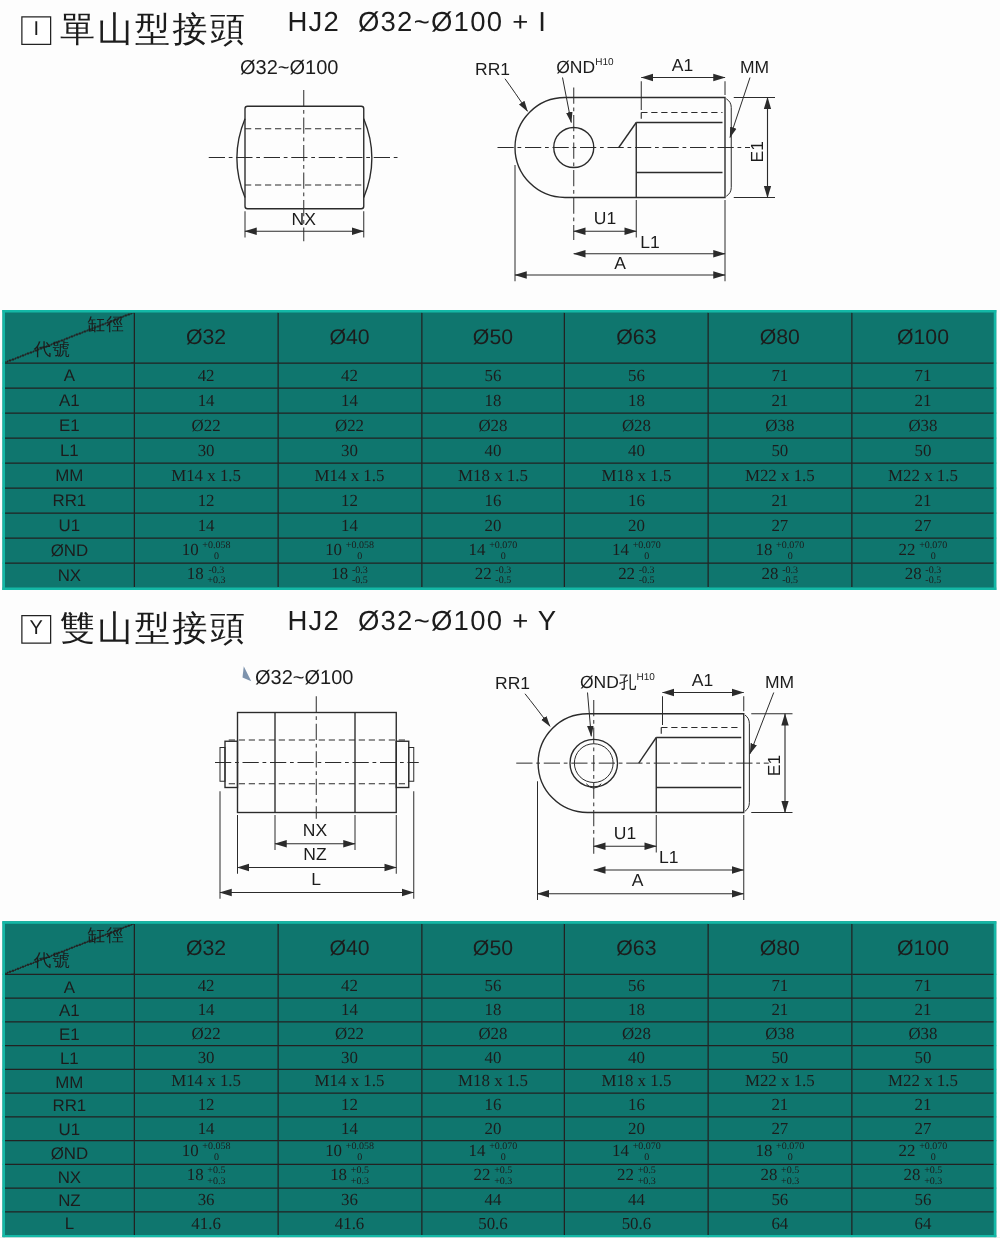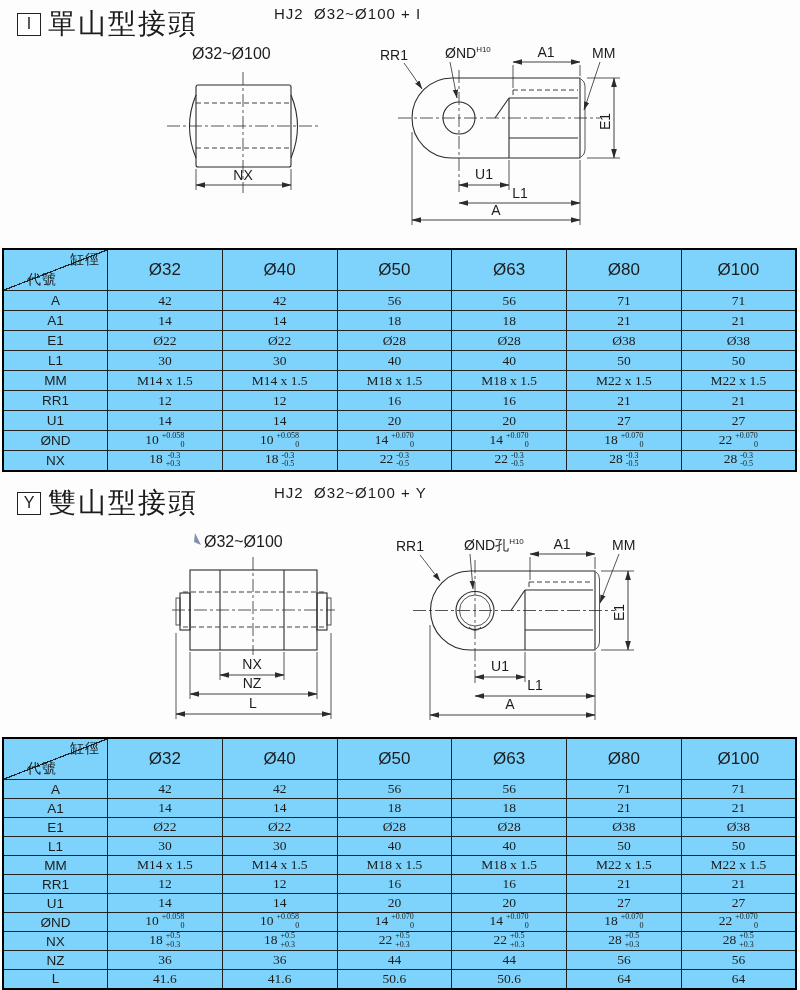--- a/index.html
+++ b/index.html
@@ -3,37 +3,37 @@
 <meta charset="utf-8">
 <style>
   html,body{margin:0;padding:0;background:#e8e8e8;}
   .page{position:relative;width:800px;height:990px;background:#fdfdfd;overflow:hidden;
         font-family:"Liberation Sans",sans-serif;color:#1c1c1c;}
   
   .sec-head{position:absolute;display:flex;align-items:center;gap:7px;}
   .badge{width:22px;height:21px;border:1.5px solid #222;display:flex;align-items:center;
          justify-content:center;font-size:16px;line-height:1;background:#fff;}
   .cn-title{font-size:28px;letter-spacing:2px;}
-  .code{position:absolute;font-size:15px;white-space:pre;letter-spacing:1px;margin-left:44px;}
+  .code{position:absolute;font-size:22px;white-space:pre;letter-spacing:1px;}
   
-  table.dim{position:absolute;border-collapse:collapse;table-layout:fixed;background:#7dd3fc;
-            border:2px solid #000000;}
+  table.dim{position:absolute;border-collapse:collapse;table-layout:fixed;background:#0f766e;
+            border:2px solid #14b8a6;}
   table.dim th,table.dim td{border:1px solid #222;text-align:center;padding:0;font-weight:normal;
             overflow:hidden;white-space:nowrap;}
   table.dim thead th{height:40px;font-size:17px;}
   table.dim thead th.corner{width:103px;position:relative;
       background:linear-gradient(to bottom right,transparent 49.2%,#222 49.2%,#222 50.8%,transparent 50.8%);}
   .c-top{position:absolute;top:1px;right:7px;font-size:14px;letter-spacing:1px;}
   .c-bot{position:absolute;bottom:1px;left:23px;font-size:14px;letter-spacing:1px;}
   table.dim tbody th{font-size:13.5px;}
   table.dim tbody td{font-family:"Liberation Serif",serif;font-size:13.5px;}
   table.t1 tbody tr{height:20px;}
   table.t2 tbody tr{height:19px;}
   .tol{display:inline-flex;flex-direction:column;justify-content:center;font-size:8px;
-       line-height:1.1;text-align:right;margin-left:3px;vertical-align:middle;}
+       line-height:1.1;text-align:center;margin-left:3px;vertical-align:middle;}
   .tol i{font-style:normal;display:block;}
   
   svg.draw{position:absolute;left:0;}
   .ln{stroke:#2b2b2b;stroke-width:1.1;fill:none;}
   .thin{stroke:#2b2b2b;stroke-width:0.8;fill:none;}
   .dash{stroke:#2b2b2b;stroke-width:0.9;fill:none;stroke-dasharray:5 3;}
   .ctr{stroke:#2b2b2b;stroke-width:0.8;fill:none;stroke-dasharray:13 3 3 3;}
   .dimln{stroke:#2b2b2b;stroke-width:0.9;fill:none;}
   svg text{fill:#1c1c1c;font-family:"Liberation Sans",sans-serif;}
   .lbl{font-size:14px;}

